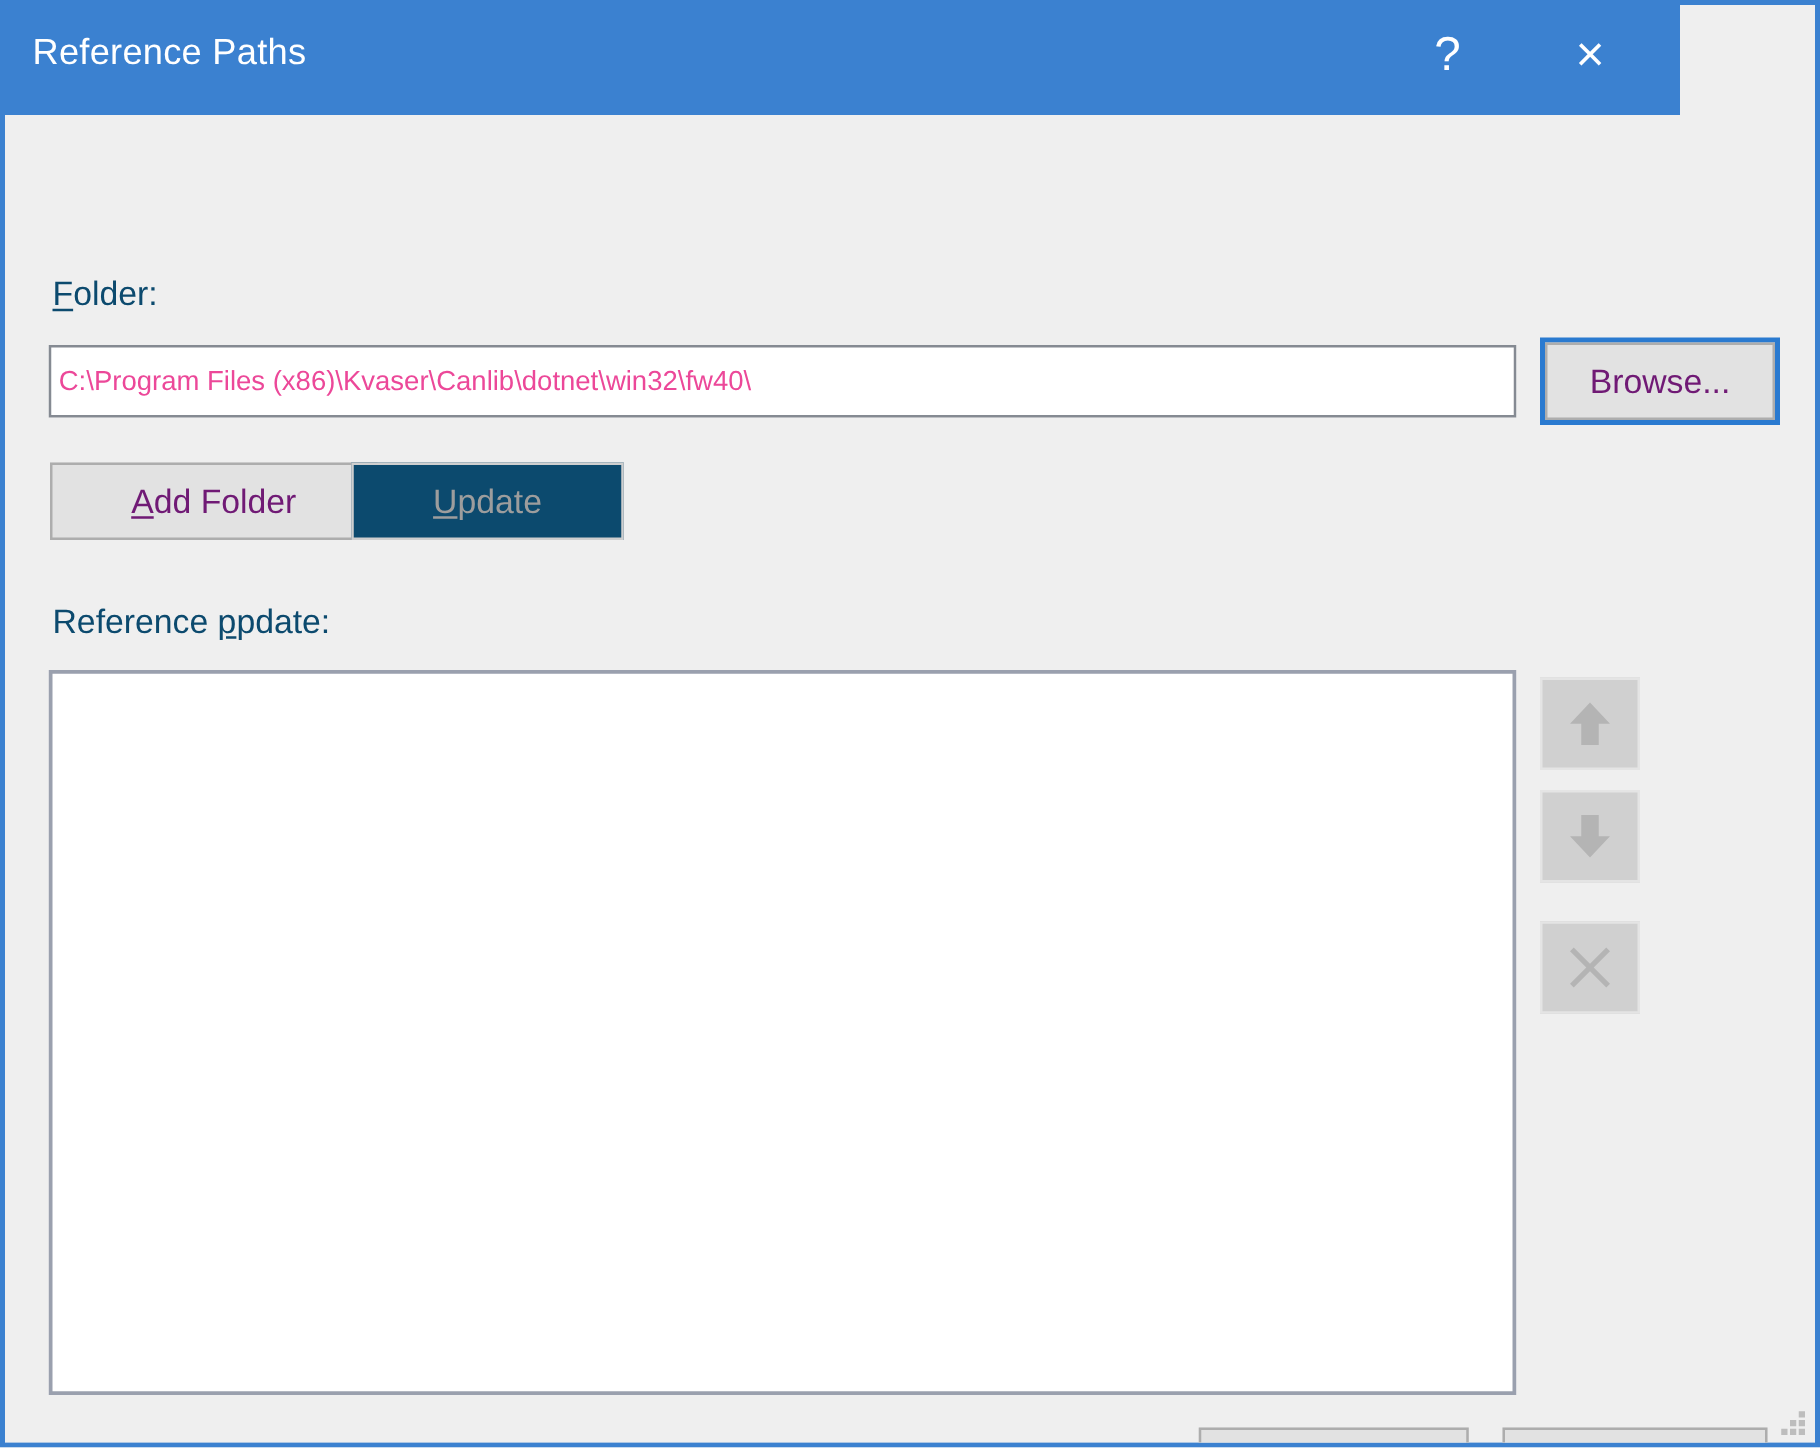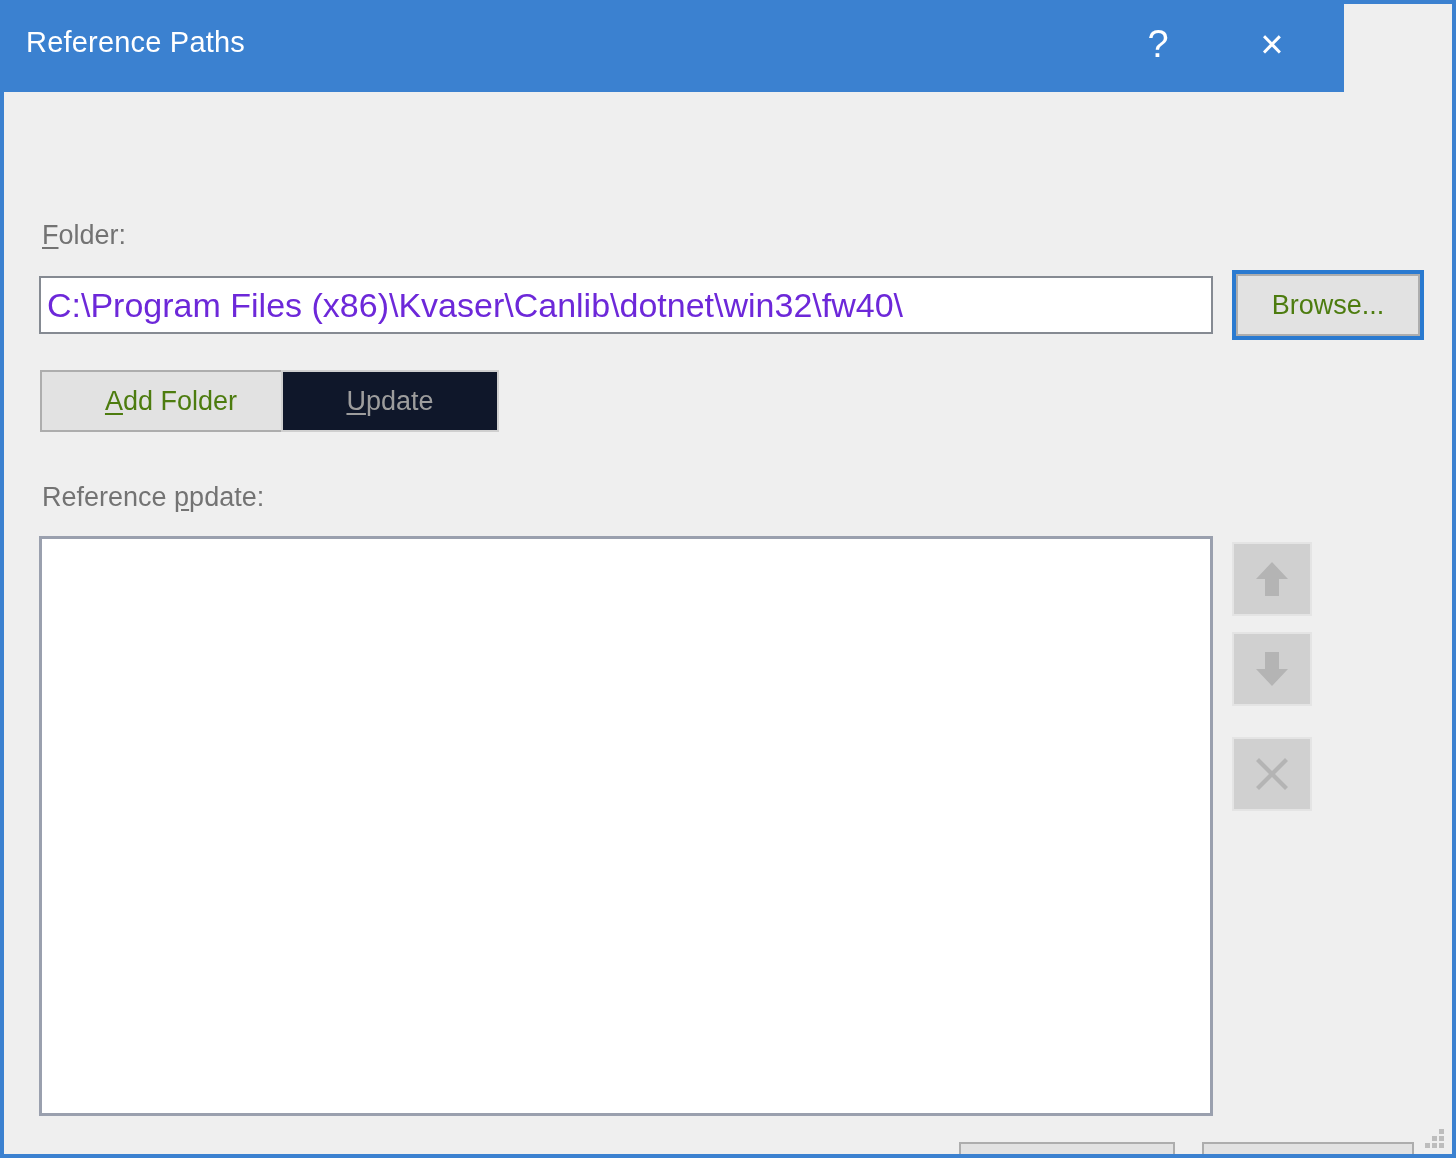--- a/index.html
+++ b/index.html
@@ -73,63 +73,63 @@
     left: 0;
     top: 88px;
     right: 0;
     bottom: 0;
     background: #efefef;
   }
 
   .field-label {
     position: absolute;
     font-size: 27px;
-    color: #737373;
+    color: #0c4a6e;
     white-space: nowrap;
   }
   .accel { text-decoration: underline; text-underline-offset: 3px; }
 
   #folder-label { left: 38px; top: 128px; }
   #refpaths-label { left: 38px; top: 390px; }
 
   
   #folder-input {
     position: absolute;
     left: 35px;
     top: 184px;
     width: 1174px;
     height: 58px;
     box-sizing: border-box;
     background: #ffffff;
     border: 2px solid #858a92;
     font-family: "Liberation Sans", sans-serif;
-    font-size: 34px;
-    color: #6d28d9;
+    font-size: 22px;
+    color: #ec4899;
     padding: 0 6px;
     outline: none;
     line-height: 54px;
   }
 
   
   .btn {
     position: absolute;
     box-sizing: border-box;
     background: #e2e2e2;
     border: 2px solid #adadad;
     font-family: "Liberation Sans", sans-serif;
     font-size: 27px;
-    color: #4d7c0f;
+    color: #701a75;
     display: flex;
     align-items: center;
     justify-content: center;
     cursor: default;
     white-space: nowrap;
   }
   .btn.disabled {
-    background: #0f172a;
+    background: #0c4a6e;
     border-color: #cfcfcf;
     color: #9d9d9d;
   }
 
   
   #browse-btn {
     left: 1232px;
     top: 182px;
     width: 184px;
     height: 62px;

